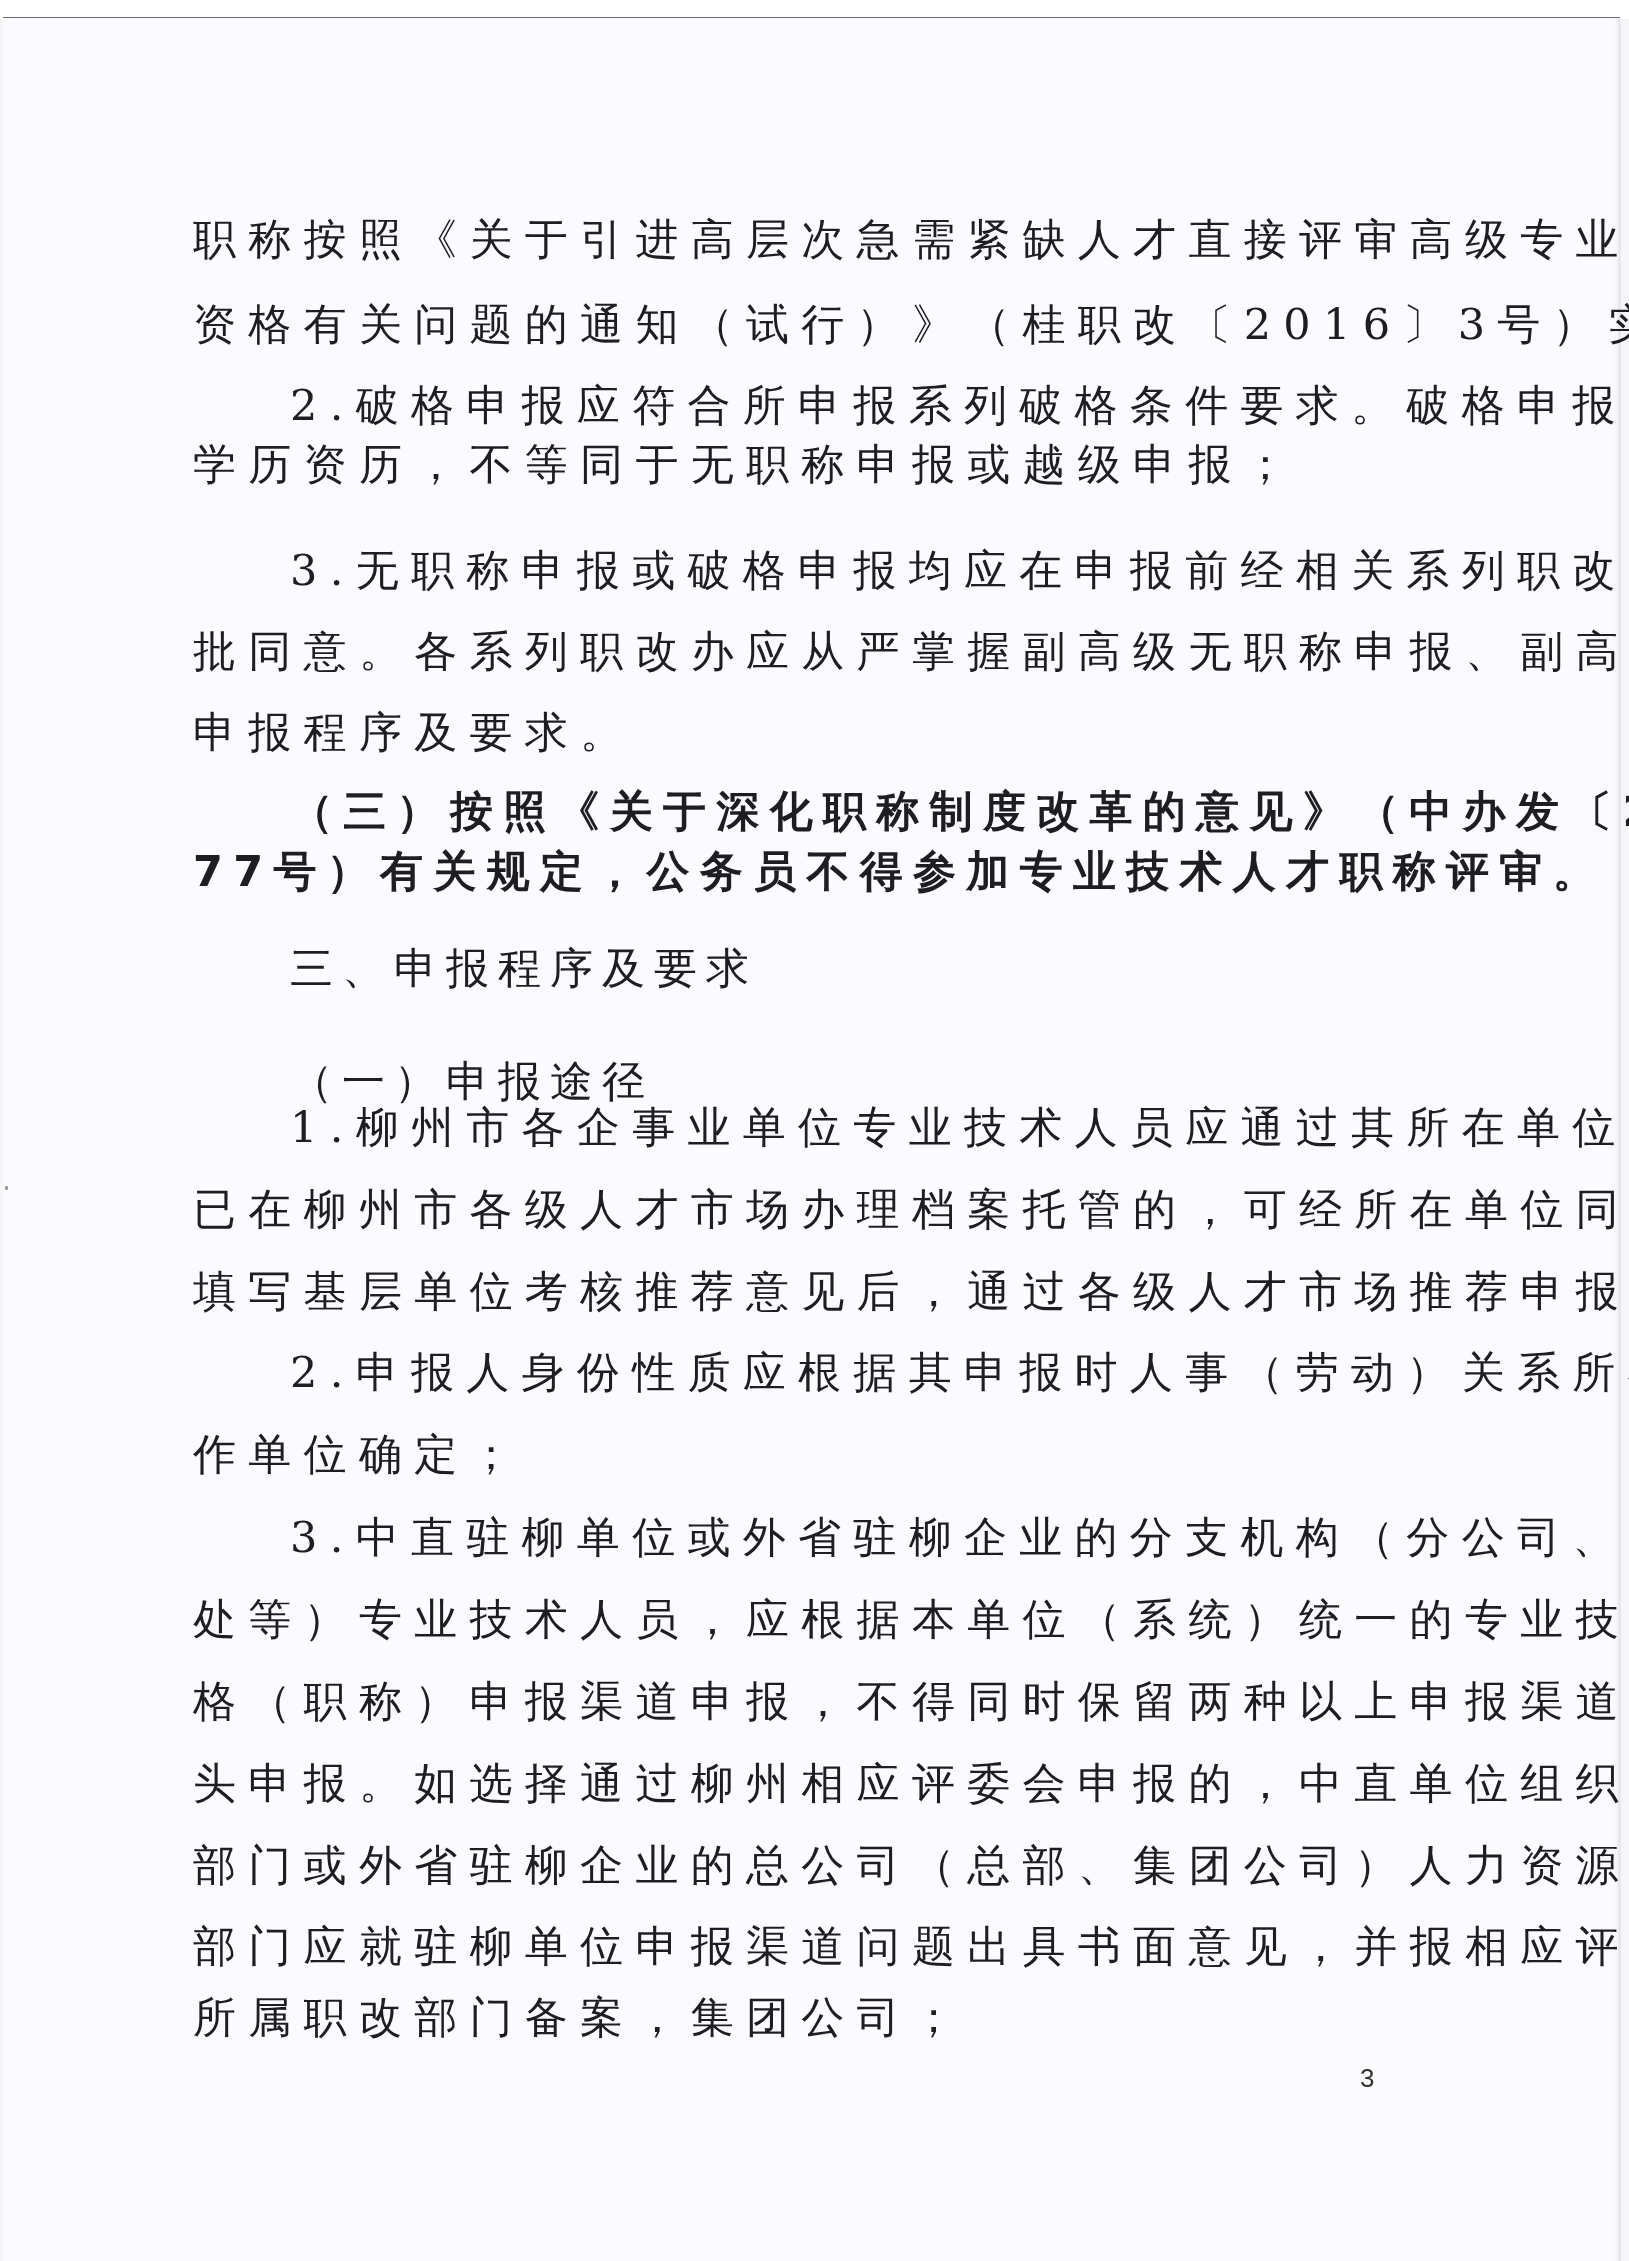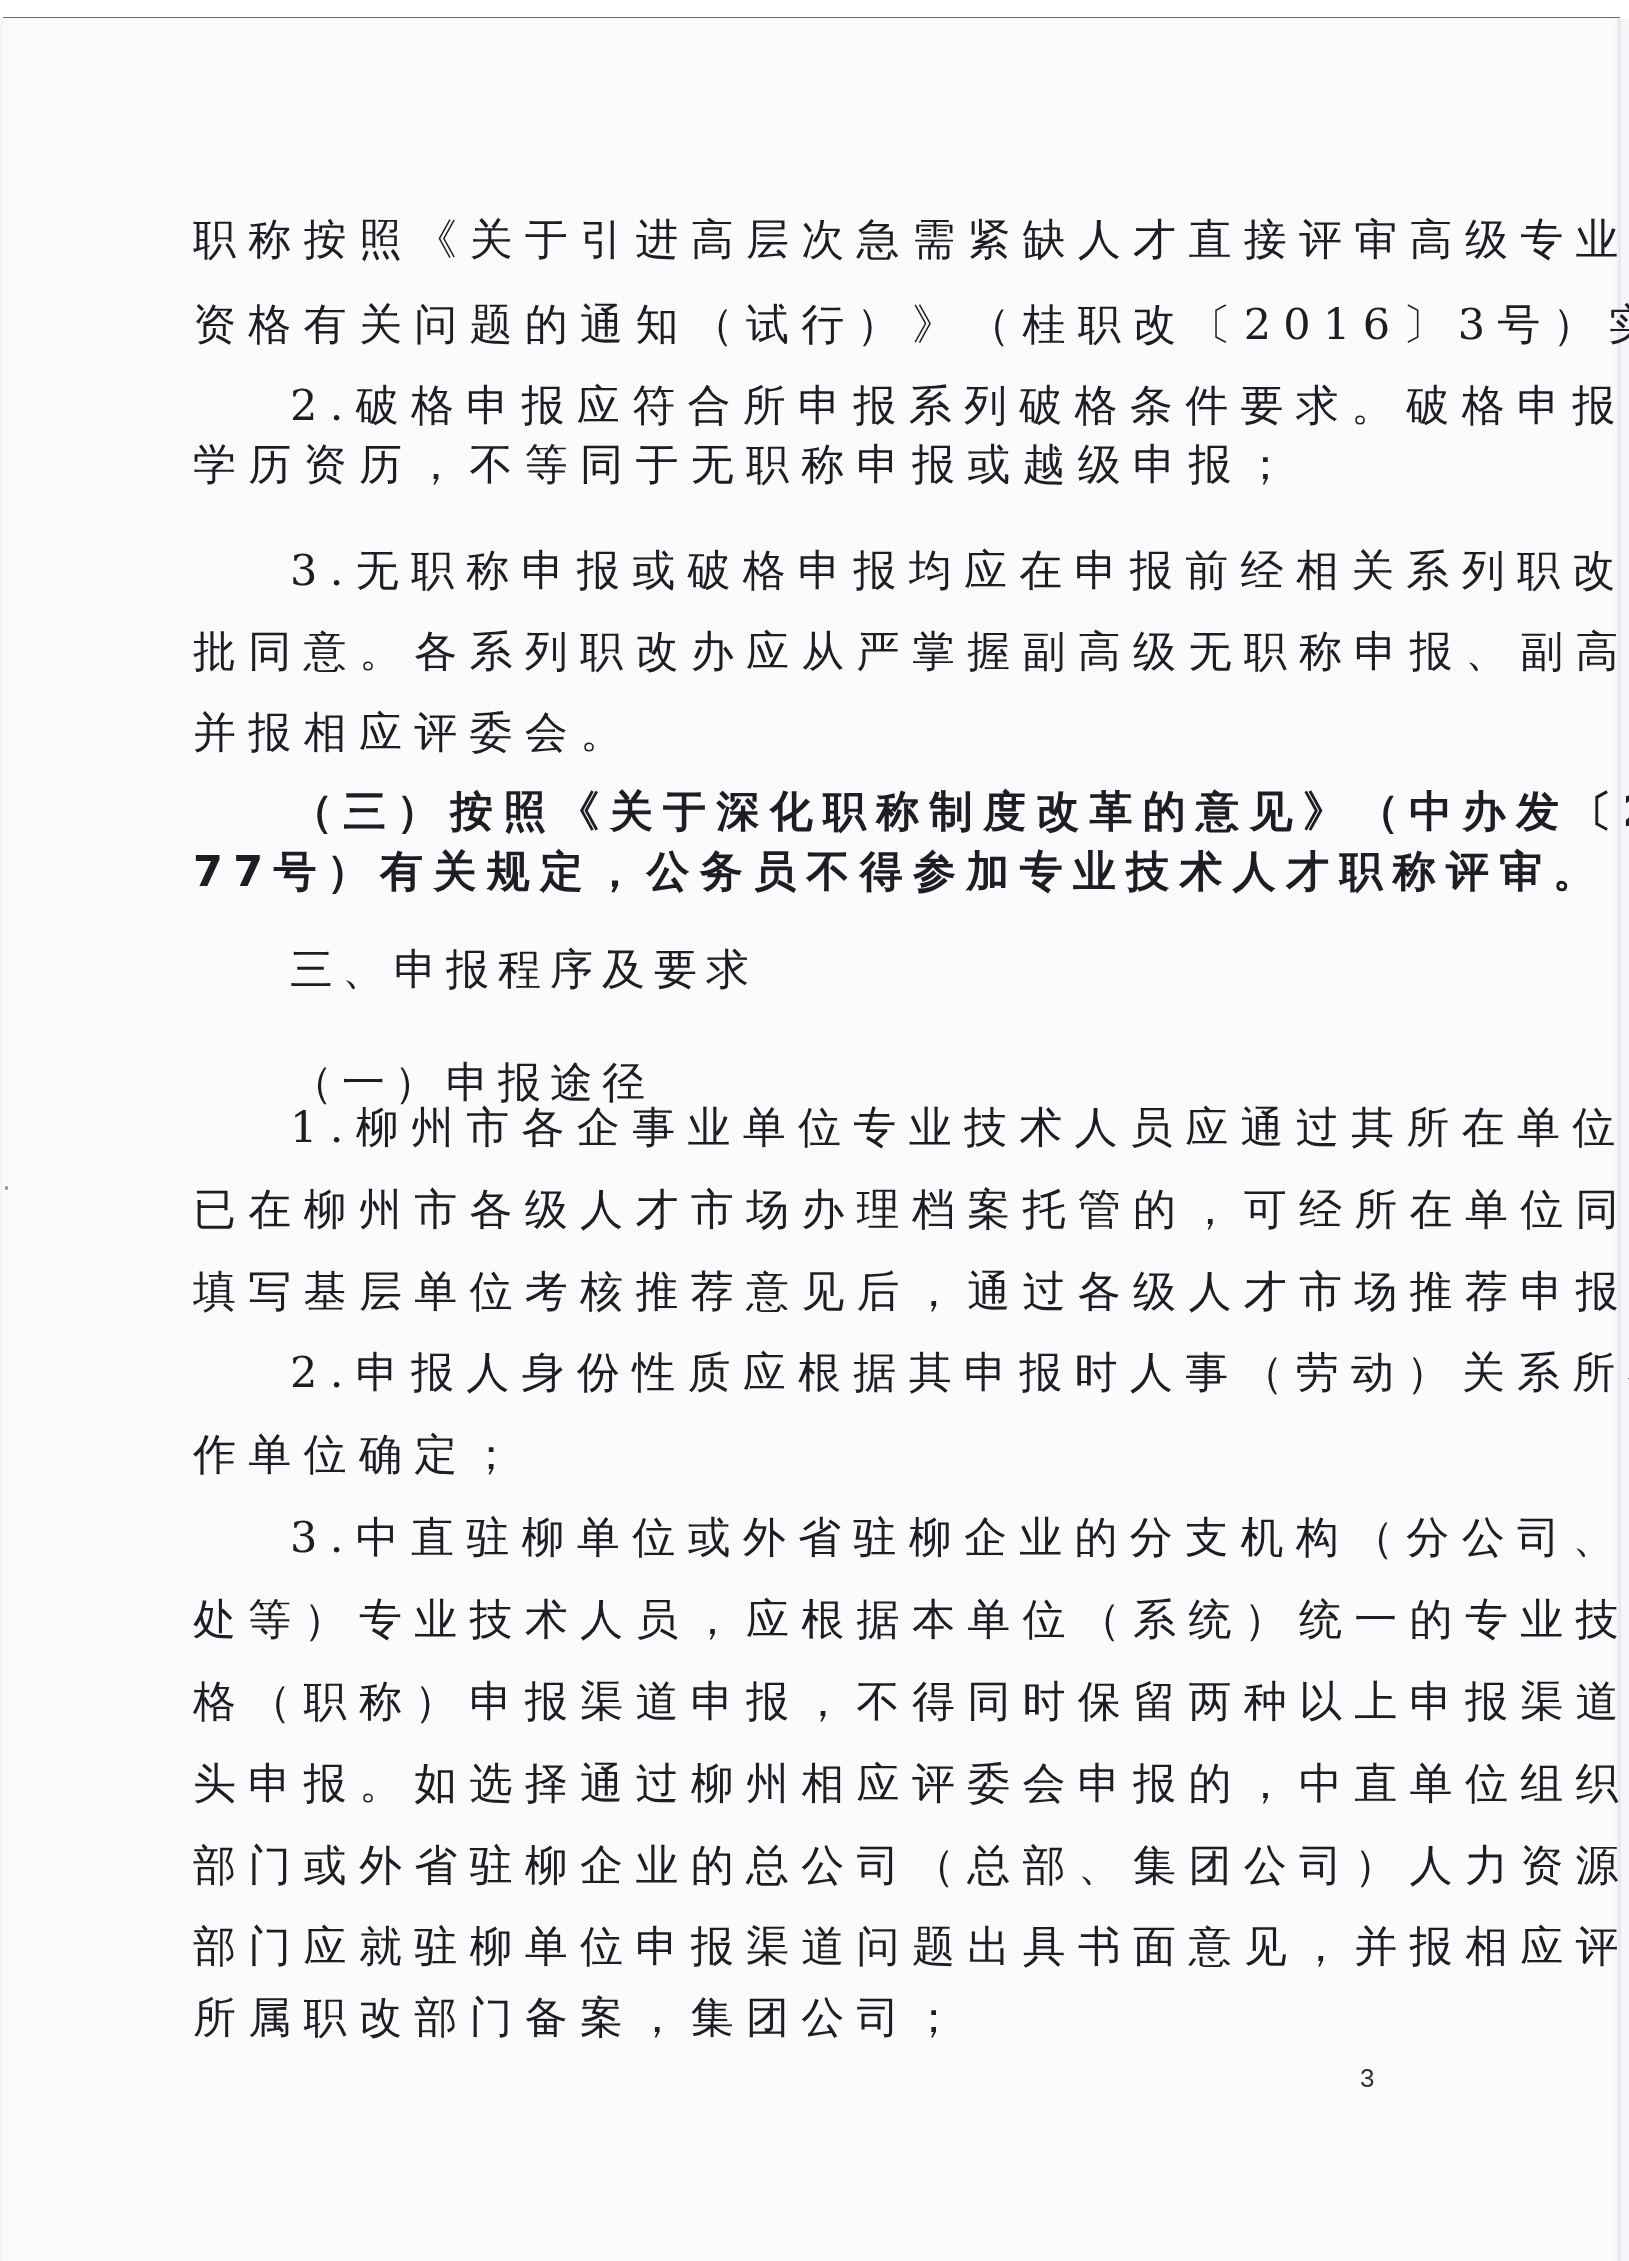--- a/index.html
+++ b/index.html
@@ -43,21 +43,21 @@
       position: absolute;
       left: 193px;
       white-space: nowrap;
       font-size: 43px;
       line-height: 52px;
       letter-spacing: 12.3px;
       color: #1e1e22;
     }
     .line.indent { left: 290px; }
     .line.bold { font-weight: bold; font-family: "DejaVu Sans", "Liberation Sans", sans-serif; letter-spacing: 10.3px; }
-    .line.heading { font-family: Liberation Sans, sans-serif; letter-spacing: 9px; text-align: right; }
+    .line.heading { font-family: Liberation Serif, serif; letter-spacing: 9px; text-align: right; }
     .page-number {
       position: absolute;
       left: 1360px;
       top: 2063px;
       font-family: "Liberation Sans", "DejaVu Sans", sans-serif;
       font-size: 26px;
       color: #333;
     }
     .speck {
       position: absolute;
@@ -76,21 +76,21 @@
 <div class="page"></div>
 <div class="page-right-edge"></div>
 <div class="speck"></div>
 
 <div class="line" style="top:213px;">职称按照《关于引进高层次急需紧缺人才直接评审高级专业技术</div>
 <div class="line" style="top:298px;">资格有关问题的通知（试行）》（桂职改〔2016〕3号）实施；</div>
 <div class="line indent" style="top:379px;">2.破格申报应符合所申报系列破格条件要求。破格申报为破</div>
 <div class="line" style="top:438px;">学历资历，不等同于无职称申报或越级申报；</div>
 <div class="line indent" style="top:544px;">3.无职称申报或破格申报均应在申报前经相关系列职改办审</div>
 <div class="line" style="top:625px;">批同意。各系列职改办应从严掌握副高级无职称申报、副高级以</div>
-<div class="line" style="top:706px;">并报相应评委会。</div>
+<div class="line" style="top:706px;">申报程序及要求。</div>
 <div class="line indent bold" style="top:785px;">（三）按照《关于深化职称制度改革的意见》（中办发〔2016〕</div>
 <div class="line bold" style="top:845px;">77号）有关规定，公务员不得参加专业技术人才职称评审。</div>
 <div class="line indent heading" style="top:943px;">三、申报程序及要求</div>
 <div class="line indent heading" style="top:1022px;margin-top:34px;">（一）申报途径</div>
 <div class="line indent" style="top:1101px;">1.柳州市各企事业单位专业技术人员应通过其所在单位申报。</div>
 <div class="line" style="top:1183px;">已在柳州市各级人才市场办理档案托管的，可经所在单位同意并</div>
 <div class="line" style="top:1265px;">填写基层单位考核推荐意见后，通过各级人才市场推荐申报；</div>
 <div class="line indent" style="top:1346px;">2.申报人身份性质应根据其申报时人事（劳动）关系所在工</div>
 <div class="line" style="top:1428px;">作单位确定；</div>
 <div class="line indent" style="top:1511px;">3.中直驻柳单位或外省驻柳企业的分支机构（分公司、办事</div>

